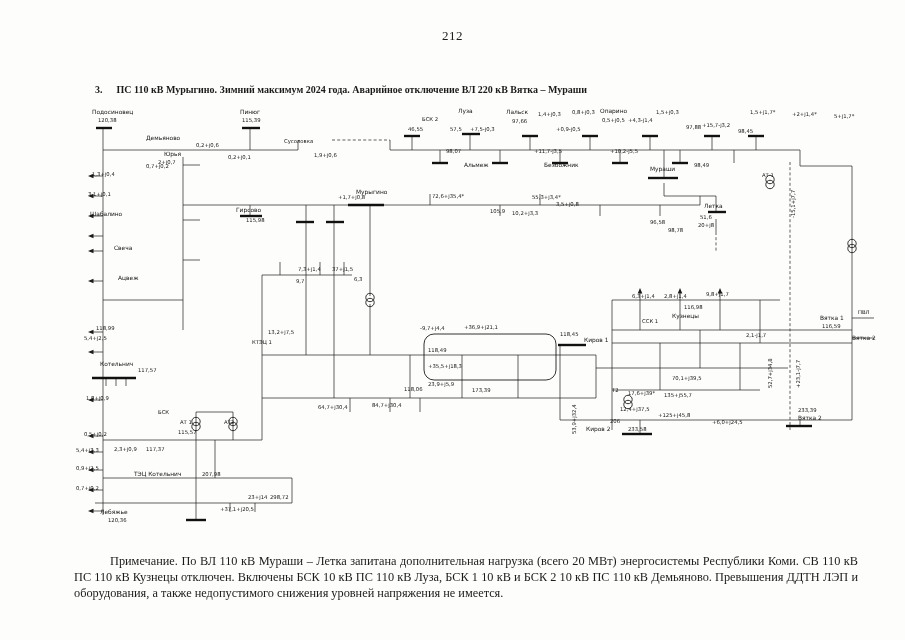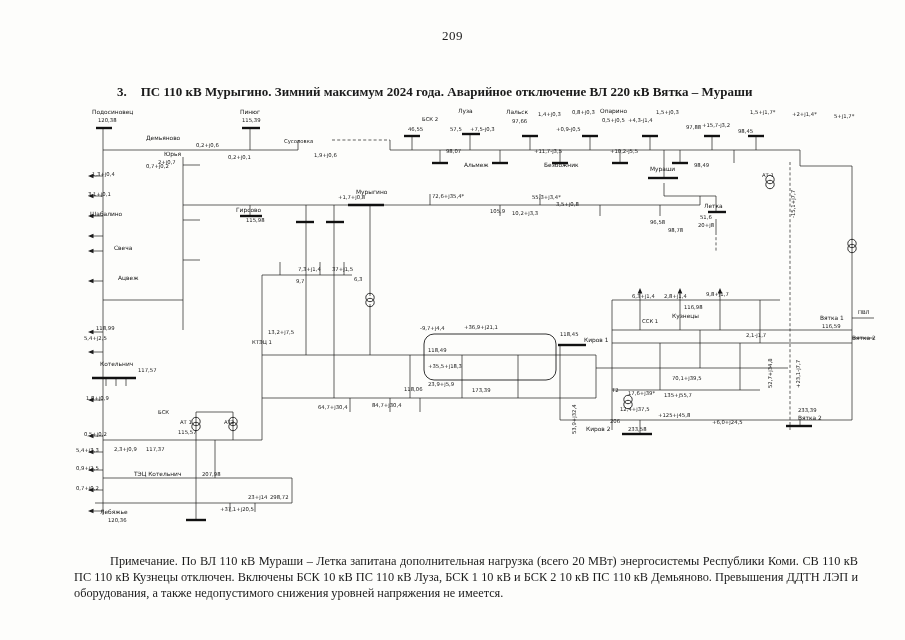--- a/index.html
+++ b/index.html
@@ -1,38 +1,38 @@
 <!DOCTYPE html>
 <html><head>
 <meta charset="utf-8">
 <style>
   html,body{margin:0;padding:0;background:#e8e8e6;}
   .page{position:relative;width:905px;height:640px;background:#fdfdfb;overflow:hidden;
         font-family:"Liberation Serif", serif;color:#1b1b1b;}
   .pageno{position:absolute;top:28px;left:0;right:0;text-align:center;font-size:13px;letter-spacing:.5px;}
-  .heading{position:absolute;top:84px;left:95px;width:745px;font-weight:bold;font-size:13px;line-height:1.25;margin-left:22px;}
+  .heading{position:absolute;top:84px;left:95px;width:745px;font-weight:bold;font-size:10px;line-height:1.25;}
   .heading .idx{margin-right:14px;}
   .note{position:absolute;top:541px;left:62px;width:784px;margin:12px;font-size:12.3px;line-height:1.32;
         text-align:justify;text-indent:36px;}
   .diagram{position:absolute;inset:0;}
   svg{position:absolute;left:0;top:0;}
   .w{stroke:#1c1c1c;stroke-width:0.7;fill:none;}
   .d{stroke:#1c1c1c;stroke-width:0.7;fill:none;stroke-dasharray:3,2.2;}
   .b{stroke:#111;stroke-width:2.4;}
   .f{fill:#1c1c1c;}
   .c{stroke:#1c1c1c;fill:none;stroke-width:0.9;}
   .t{font:5.3px "DejaVu Sans", sans-serif;fill:#161616;}
   .n{font-size:5.9px;}
 </style>
 </head>
 <body>
 
 <div class="page">
 
-  <div class="pageno">209</div>
+  <div class="pageno">212</div>
 
   <div class="heading">
     <span class="idx">3.</span><span>ПС 110 кВ Мурыгино. Зимний максимум 2024 года. Аварийное отключение ВЛ 220 кВ Вятка – Мураши</span>
   </div>
 
   <div class="diagram">
     <svg id="net" width="905" height="640" viewBox="0 0 905 640">
         <line x1="103" y1="128" x2="103" y2="150" class="w"></line>
         <line x1="250" y1="128" x2="250" y2="150" class="w"></line>
         <line x1="103" y1="150" x2="260" y2="150" class="w"></line>

